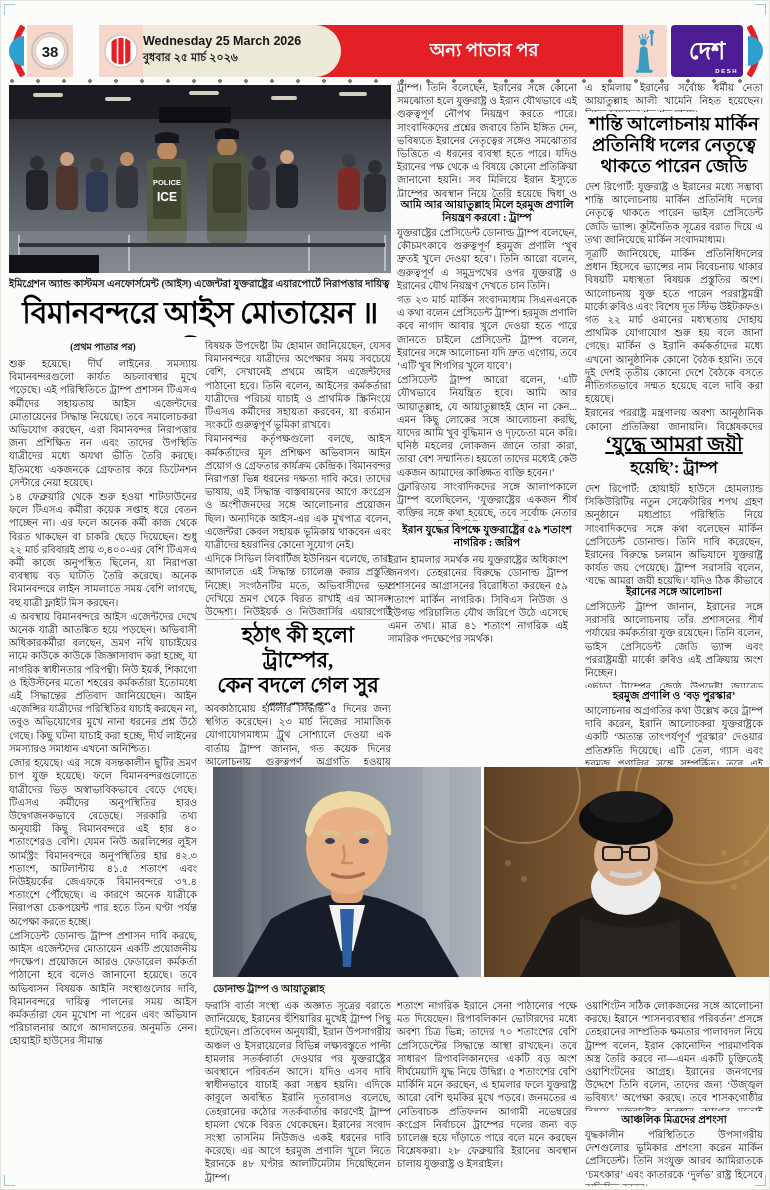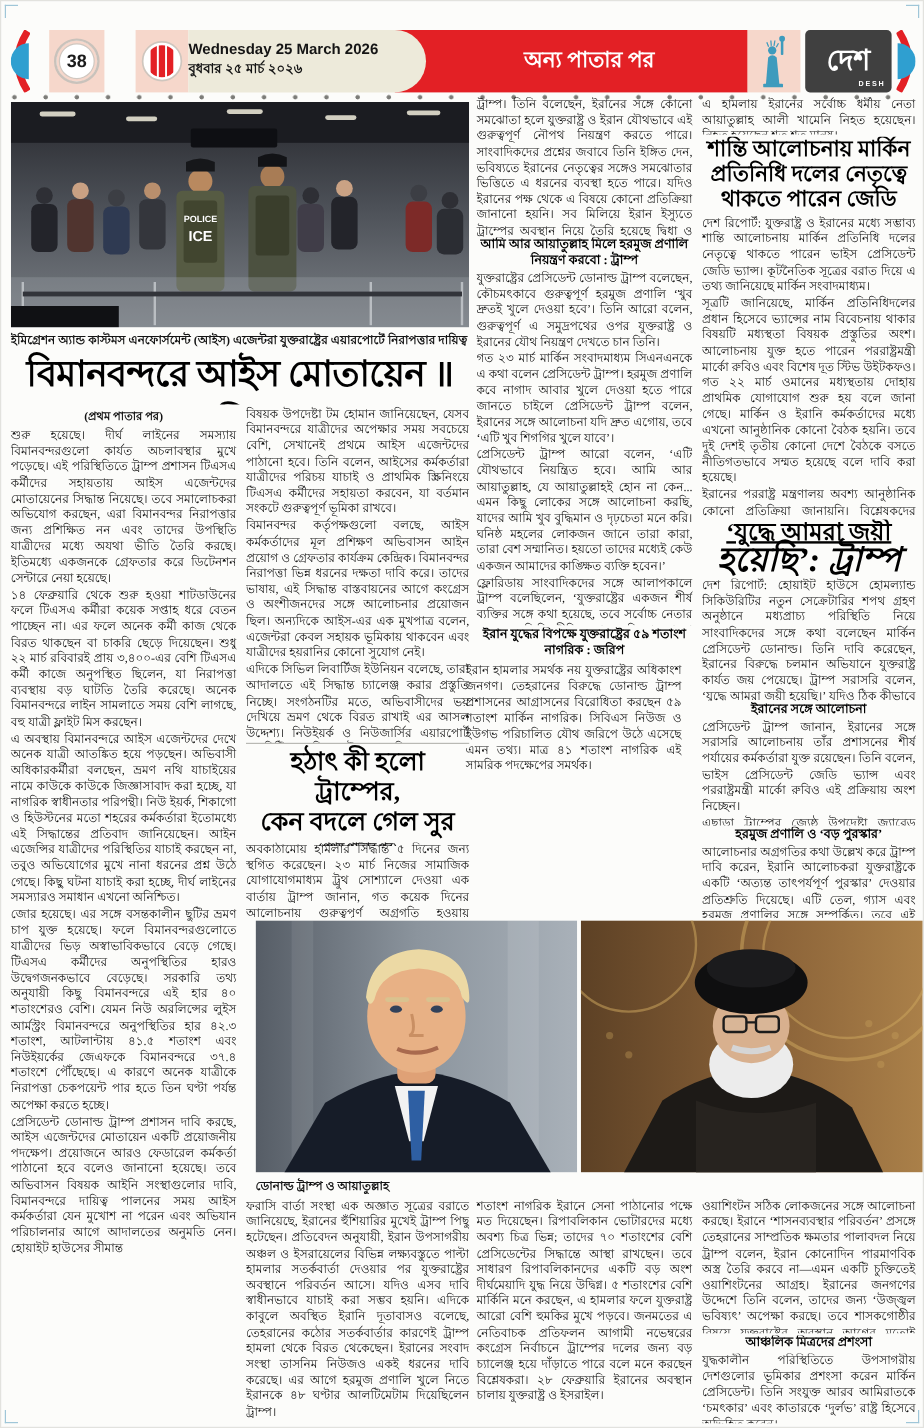--- a/index.html
+++ b/index.html
@@ -4,36 +4,36 @@
 <style>
   html,body{margin:0;padding:0;background:#d8d8d4;}
   .page{position:relative;width:770px;height:1190px;margin:0 auto;background:#fcfcfa;
         font-family:"Liberation Serif","DejaVu Serif",serif;color:#101010;overflow:hidden;
         border:1px solid #e2e2de;box-sizing:border-box;}
   .abs{position:absolute;overflow:hidden;}
   
   .header{position:absolute;left:8px;top:24px;width:754px;height:52px;display:flex;align-items:stretch;}
   .edge{width:16px;height:52px;flex:0 0 auto;}
   .panel{background:#f6d7cb;flex:0 0 auto;display:flex;align-items:center;justify-content:center;}
-  .badge38{width:46px;margin-left:16px;}
+  .badge38{width:46px;margin-left:2px;}
   .num-circle{width:34px;height:34px;border-radius:50%;background:#fff;border:2px solid #c9c2bb;
               box-shadow:inset 0 0 0 2px #f6d7cb, inset 0 0 0 3px #cfc8c1;
               display:flex;align-items:center;justify-content:center;
               font:bold 15px "Liberation Sans",sans-serif;color:#1b1b1b;}
   .stripes{width:44px;margin-left:26px;}
   .date-band{flex:0 0 198px;background:#edeada;border-radius:0 26px 26px 0;margin-right:-26px;
              z-index:2;display:flex;flex-direction:column;align-items:flex-start;justify-content:center;
              font-family:"Liberation Sans",sans-serif;}
   .date-en{font-weight:bold;font-size:12.5px;color:#151515;}
   .date-bn{font-weight:bold;font-size:11px;color:#151515;margin-top:1px;}
   .red-band{flex:1 1 auto;background:#e32025;display:flex;align-items:center;justify-content:center;
             padding-left:30px;}
   .red-band span{color:#fff;font-weight:bold;font-size:18px;}
   .liberty{width:44px;margin-left:0px;}
-  .desh-logo{flex:0 0 72px;margin-left:4px;background:#404040;border-radius:4px;position:relative;
+  .desh-logo{flex:0 0 72px;margin-left:4px;background:#4c1d95;border-radius:4px;position:relative;
              display:flex;align-items:center;justify-content:center;}
   .logo-bn{color:#fff;font-weight:bold;font-size:24px;line-height:24px;font-family:"Liberation Sans",sans-serif;}
   .logo-en{position:absolute;right:5px;bottom:3px;color:#fff;font:bold 6px "Liberation Sans",sans-serif;letter-spacing:1.5px;}
   .edge-r{width:16px;height:52px;flex:0 0 auto;margin-left:4px;}
   .dots{position:absolute;left:8px;top:77px;width:754px;height:6px;
         background-image:radial-gradient(circle at 3px 3px,#7c7c78 1.6px,transparent 2.1px);
         background-size:26px 6px;background-repeat:repeat-x;}
   
   .body-text{font-size:10px;line-height:13.2px;text-align:justify;color:#121212;}
   .body-text p{margin:0 0 1px 0;}
@@ -295,21 +295,21 @@
     <p>এ হামলায় ইরানের সর্বোচ্চ ধর্মীয় নেতা আয়াতুল্লাহ আলী খামেনি নিহত হয়েছেন। নিহত হয়েছেন শত শত মানুষ।</p>
   </div>
   <div class="abs headline-sm" style="left:584px;top:113px;width:178px;height:64px;">শান্তি আলোচনায় মার্কিন প্রতিনিধি দলের নেতৃত্বে থাকতে পারেন জেডি ভ্যান্স</div>
   <div class="abs body-text" style="left:584px;top:179px;width:178px;height:250px;">
     <p>দেশ রিপোর্ট: যুক্তরাষ্ট্র ও ইরানের মধ্যে সম্ভাব্য শান্তি আলোচনায় মার্কিন প্রতিনিধি দলের নেতৃত্বে থাকতে পারেন ভাইস প্রেসিডেন্ট জেডি ভ্যান্স। কূটনৈতিক সূত্রের বরাত দিয়ে এ তথ্য জানিয়েছে মার্কিন সংবাদমাধ্যম।</p>
     <p>সূত্রটি জানিয়েছে, মার্কিন প্রতিনিধিদলের প্রধান হিসেবে ভ্যান্সের নাম বিবেচনায় থাকার বিষয়টি মধ্যস্থতা বিষয়ক প্রস্তুতির অংশ। আলোচনায় যুক্ত হতে পারেন পররাষ্ট্রমন্ত্রী মার্কো রুবিও এবং বিশেষ দূত স্টিভ উইটকফও। গত ২২ মার্চ ওমানের মধ্যস্থতায় দোহায় প্রাথমিক যোগাযোগ শুরু হয় বলে জানা গেছে। মার্কিন ও ইরানি কর্মকর্তাদের মধ্যে এখনো আনুষ্ঠানিক কোনো বৈঠক হয়নি। তবে দুই দেশই তৃতীয় কোনো দেশে বৈঠকে বসতে নীতিগতভাবে সম্মত হয়েছে বলে দাবি করা হয়েছে।</p>
     <p>ইরানের পররাষ্ট্র মন্ত্রণালয় অবশ্য আনুষ্ঠানিক কোনো প্রতিক্রিয়া জানায়নি। বিশ্লেষকদের মতে, যুদ্ধবিরতির শর্ত ও নিষেধাজ্ঞা প্রত্যাহারের প্রশ্নে দুই পক্ষের অবস্থানে এখনো বিস্তর ফারাক। তার পরও ভ্যান্সের নেতৃত্বে উচ্চপর্যায়ের প্রতিনিধি দল গঠনের খবরকে ইতিবাচক সংকেত হিসেবে দেখা হচ্ছে।</p>
   </div>
   <div class="abs" style="left:584px;top:432px;width:178px;height:47px;">
     <div class="headline-md" style="font-size:20px;line-height:23px;text-decoration:underline;">‘যুদ্ধে আমরা জয়ী</div>
-    <div class="headline-md" style="font-size:28px;line-height:23px;font-style:italic;">হয়েছি’: ট্রাম্প</div>
+    <div class="headline-md" style="font-size:16px;line-height:23px;">হয়েছি’: ট্রাম্প</div>
   </div>
   <div class="abs body-text" style="left:584px;top:481px;width:178px;height:102px;">
     <p>দেশ রিপোর্ট: হোয়াইট হাউসে হোমল্যান্ড সিকিউরিটির নতুন সেক্রেটারির শপথ গ্রহণ অনুষ্ঠানে মধ্যপ্রাচ্য পরিস্থিতি নিয়ে সাংবাদিকদের সঙ্গে কথা বলেছেন মার্কিন প্রেসিডেন্ট ডোনাল্ড। তিনি দাবি করেছেন, ইরানের বিরুদ্ধে চলমান অভিযানে যুক্তরাষ্ট্র কার্যত জয় পেয়েছে। ট্রাম্প সরাসরি বলেন, ‘যুদ্ধে আমরা জয়ী হয়েছি।’ যদিও ঠিক কীভাবে বা কবে নাগাদ আনুষ্ঠানিকভাবে যুদ্ধ শেষ হবে, সে বিষয়ে তিনি সুনির্দিষ্ট কোনো রূপরেখা দেননি।</p>
   </div>
   <div class="abs subhead" style="left:584px;top:584px;width:178px;height:14px;">ইরানের সঙ্গে আলোচনা</div>
   <div class="abs body-text" style="left:584px;top:599px;width:178px;height:88px;">
     <p>প্রেসিডেন্ট ট্রাম্প জানান, ইরানের সঙ্গে সরাসরি আলোচনায় তাঁর প্রশাসনের শীর্ষ পর্যায়ের কর্মকর্তারা যুক্ত রয়েছেন। তিনি বলেন, ভাইস প্রেসিডেন্ট জেডি ভ্যান্স এবং পররাষ্ট্রমন্ত্রী মার্কো রুবিও এই প্রক্রিয়ায় অংশ নিচ্ছেন।</p>
     <p>এছাড়া ট্রাম্পের জ্যেষ্ঠ উপদেষ্টা জ্যারেড কুশনার এবং মধ্যপ্রাচ্য বিষয়ক বিশেষ দূত স্টিভ উইটকফও বর্তমানে ইরানের সঙ্গে আলোচনা চালিয়ে যাচ্ছেন। ট্রাম্পের ভাষায়, ‘ইরান এখন একটি চুক্তি করতে চায়... আপনি তাদের জায়গায় থাকলেও এটাই চাইতেন।’</p>
   </div>
   <div class="abs subhead" style="left:584px;top:688px;width:178px;height:14px;">হরমুজ প্রণালি ও ‘বড় পুরস্কার’</div>

